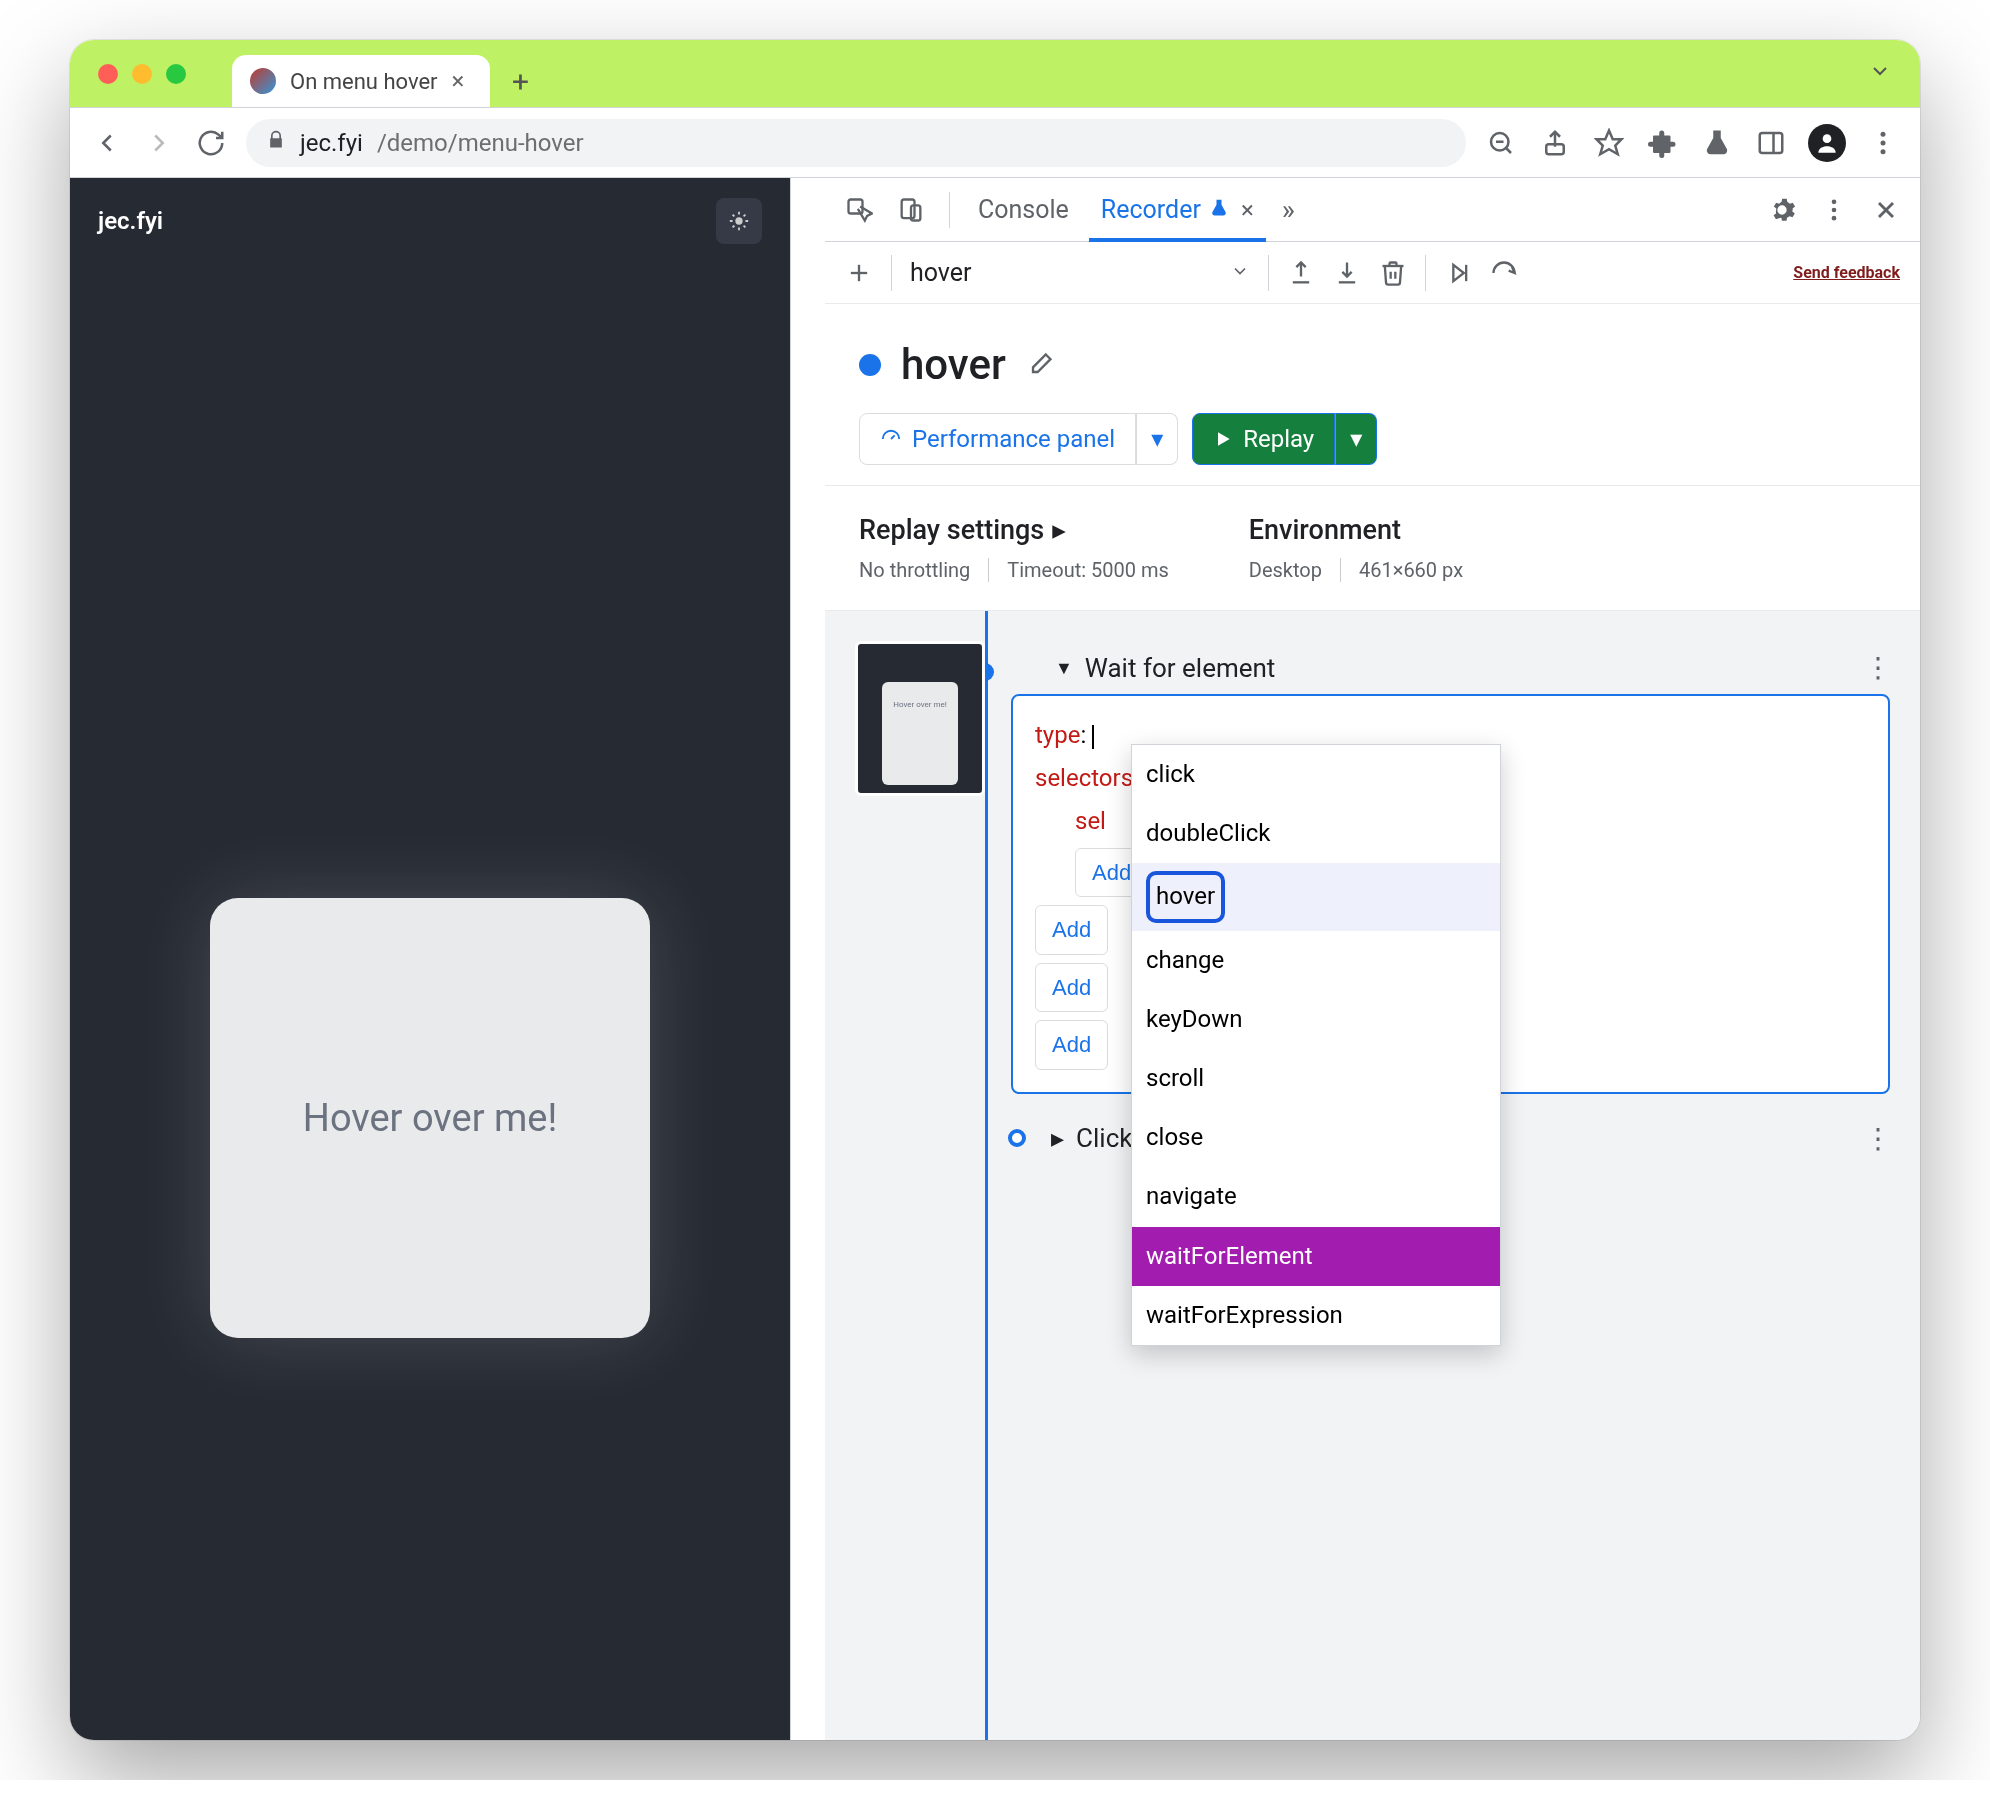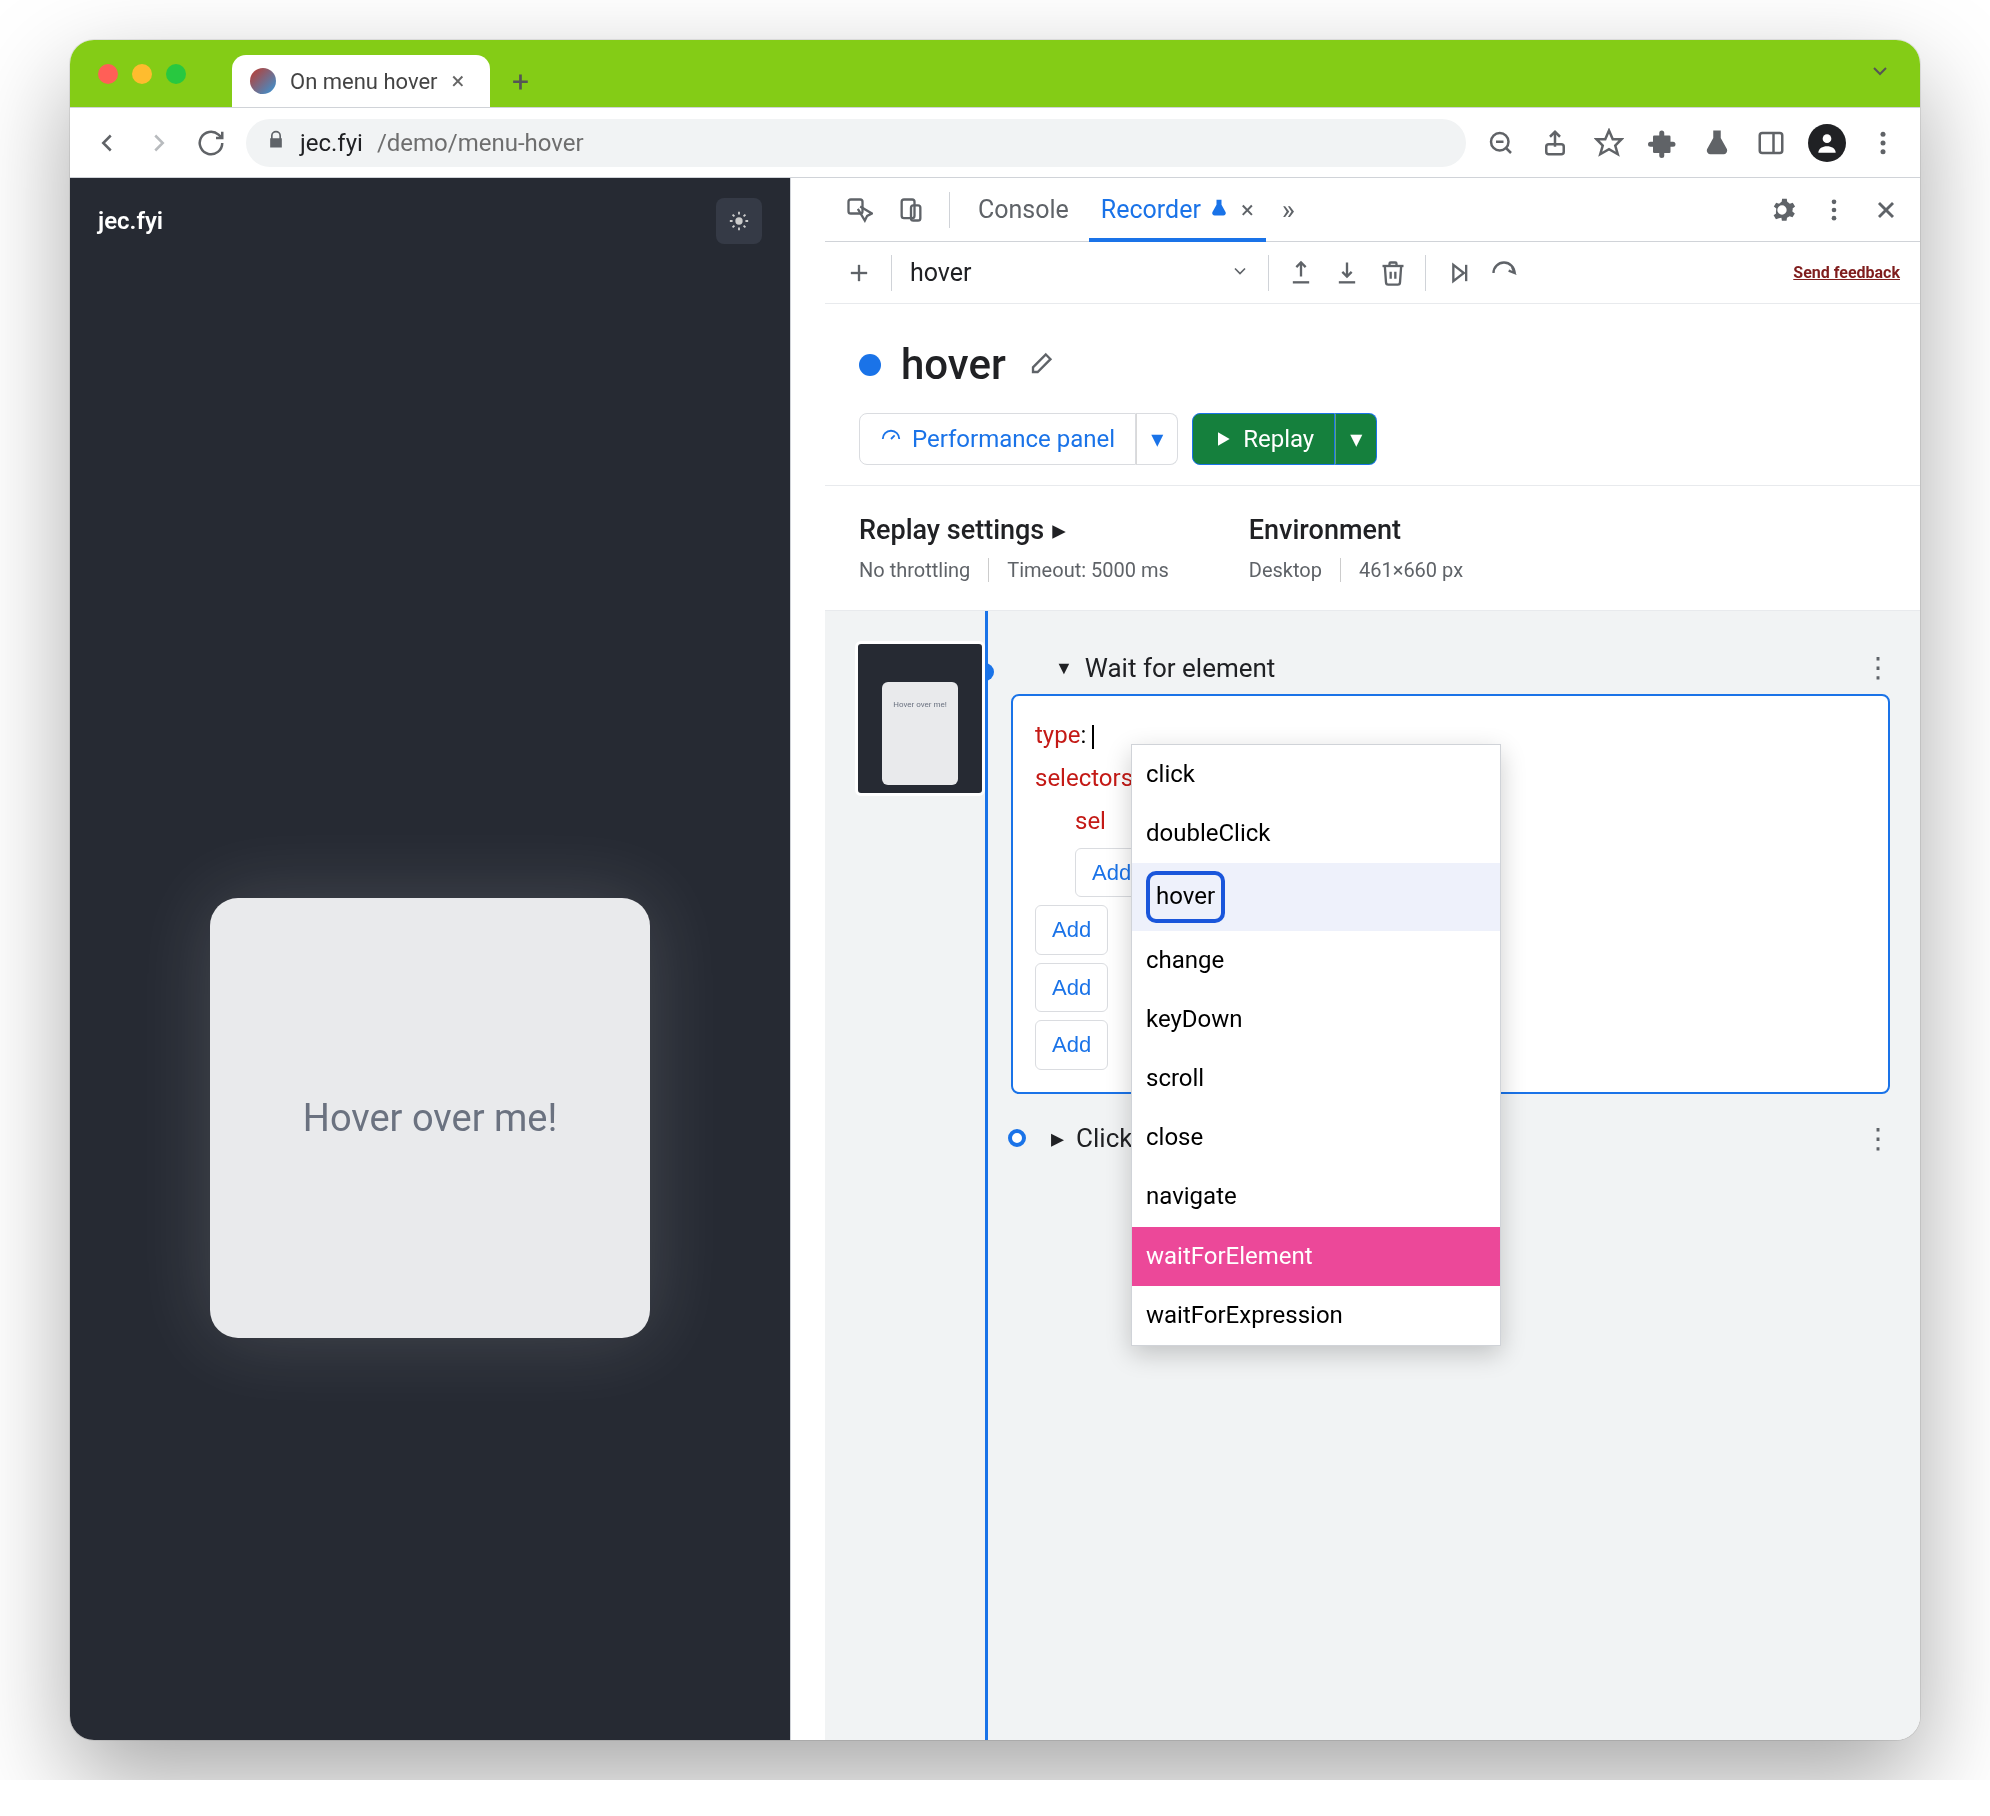--- a/index.html
+++ b/index.html
@@ -1,18 +1,18 @@
 <!DOCTYPE html>
 <html><head>
 <meta charset="utf-8">
 <style>
 * { box-sizing: border-box; margin: 0; padding: 0; font-family: -apple-system, BlinkMacSystemFont, "Segoe UI", Roboto, sans-serif; }
 body { background: #fff; display: flex; justify-content: center; align-items: flex-start; padding: 40px; }
 .window { width: 1850px; height: 1700px; background: #fff; border-radius: 24px; box-shadow: 0 40px 100px rgba(0,0,0,0.35), 0 0 0 1px rgba(0,0,0,0.08); overflow: hidden; display: flex; flex-direction: column; }
-.titlebar { height: 68px; display: flex; align-items: center; background: #84cc16; border-bottom: 1px solid #d0d3d8; }
+.titlebar { height: 68px; display: flex; align-items: center; background: #bef264; border-bottom: 1px solid #d0d3d8; }
 .traffic { display: flex; gap: 14px; padding: 0 28px; }
 .dot { width: 20px; height: 20px; border-radius: 50%; }
 .dot.red { background: #ff5f57; }
 .dot.yellow { background: #febc2e; }
 .dot.green { background: #28c840; }
 .tabs { display: flex; align-items: flex-end; height: 100%; margin-left: 18px; }
 .tab { background: #fff; height: 52px; display: flex; align-items: center; gap: 14px; padding: 0 26px 0 18px; border-radius: 14px 14px 0 0; font-size: 22px; color: #444; position: relative; }
 .tab .favicon { width: 26px; height: 26px; background: linear-gradient(135deg, #c0392b, #3498db); border-radius: 50%; }
 .tab-close { color: #666; cursor: pointer; font-size: 24px; }
 .newtab { width: 44px; height: 44px; display: flex; align-items: center; justify-content: center; color: #555; font-size: 30px; cursor: pointer; margin-left: 8px; margin-bottom: 4px; }
@@ -72,21 +72,21 @@
 .step-menu { margin-left: auto; font-size: 28px; color: #5f6368; cursor: pointer; letter-spacing: -2px; }
 .step-card { background: #fff; border: 2px solid #1a73e8; border-radius: 8px; padding: 18px 22px; font-family: ui-monospace, Menlo, monospace; font-size: 24px; line-height: 1.8; position: relative; }
 .key { color: #c41a16; }
 .cursor { display: inline-block; width: 2px; height: 24px; background: #000; vertical-align: middle; }
 .indent { padding-left: 40px; }
 .add-btn { display: inline-block; background: #fff; border: 1px solid #dadce0; border-radius: 6px; padding: 4px 16px; color: #1a73e8; font-family: -apple-system, sans-serif; margin: 4px 0; cursor: pointer; font-size: 22px; }
 .dropdown { position: absolute; top: 48px; left: 118px; width: 370px; background: #fff; border: 1px solid #d0d3d8; box-shadow: 0 8px 24px rgba(0,0,0,0.2); font-family: ui-monospace, Menlo, monospace; font-size: 24px; z-index: 100; }
 .dropdown .opt { padding: 8px 14px; cursor: pointer; }
 .dropdown .opt.hl { background: #eef1fb; }
 .dropdown .opt.hl .ring { border: 4px solid #1a56db; border-radius: 10px; padding: 0 6px; display: inline-block; }
-.dropdown .opt.selected { background: #ec4899; color: #fff; }
+.dropdown .opt.selected { background: #a21caf; color: #fff; }
 .click-step { display: flex; align-items: center; gap: 12px; font-size: 26px; color: #202124; padding-left: 196px; margin-top: 28px; position: relative; }
 .click-step .marker2 { position: absolute; left: 153px; top: 50%; transform: translateY(-50%); width: 18px; height: 18px; background: #fff; border: 4px solid #1a73e8; border-radius: 50%; }
 </style>
 </head>
 <body>
 
 <div class="window">
 
   <div class="titlebar">
     <div class="traffic">

